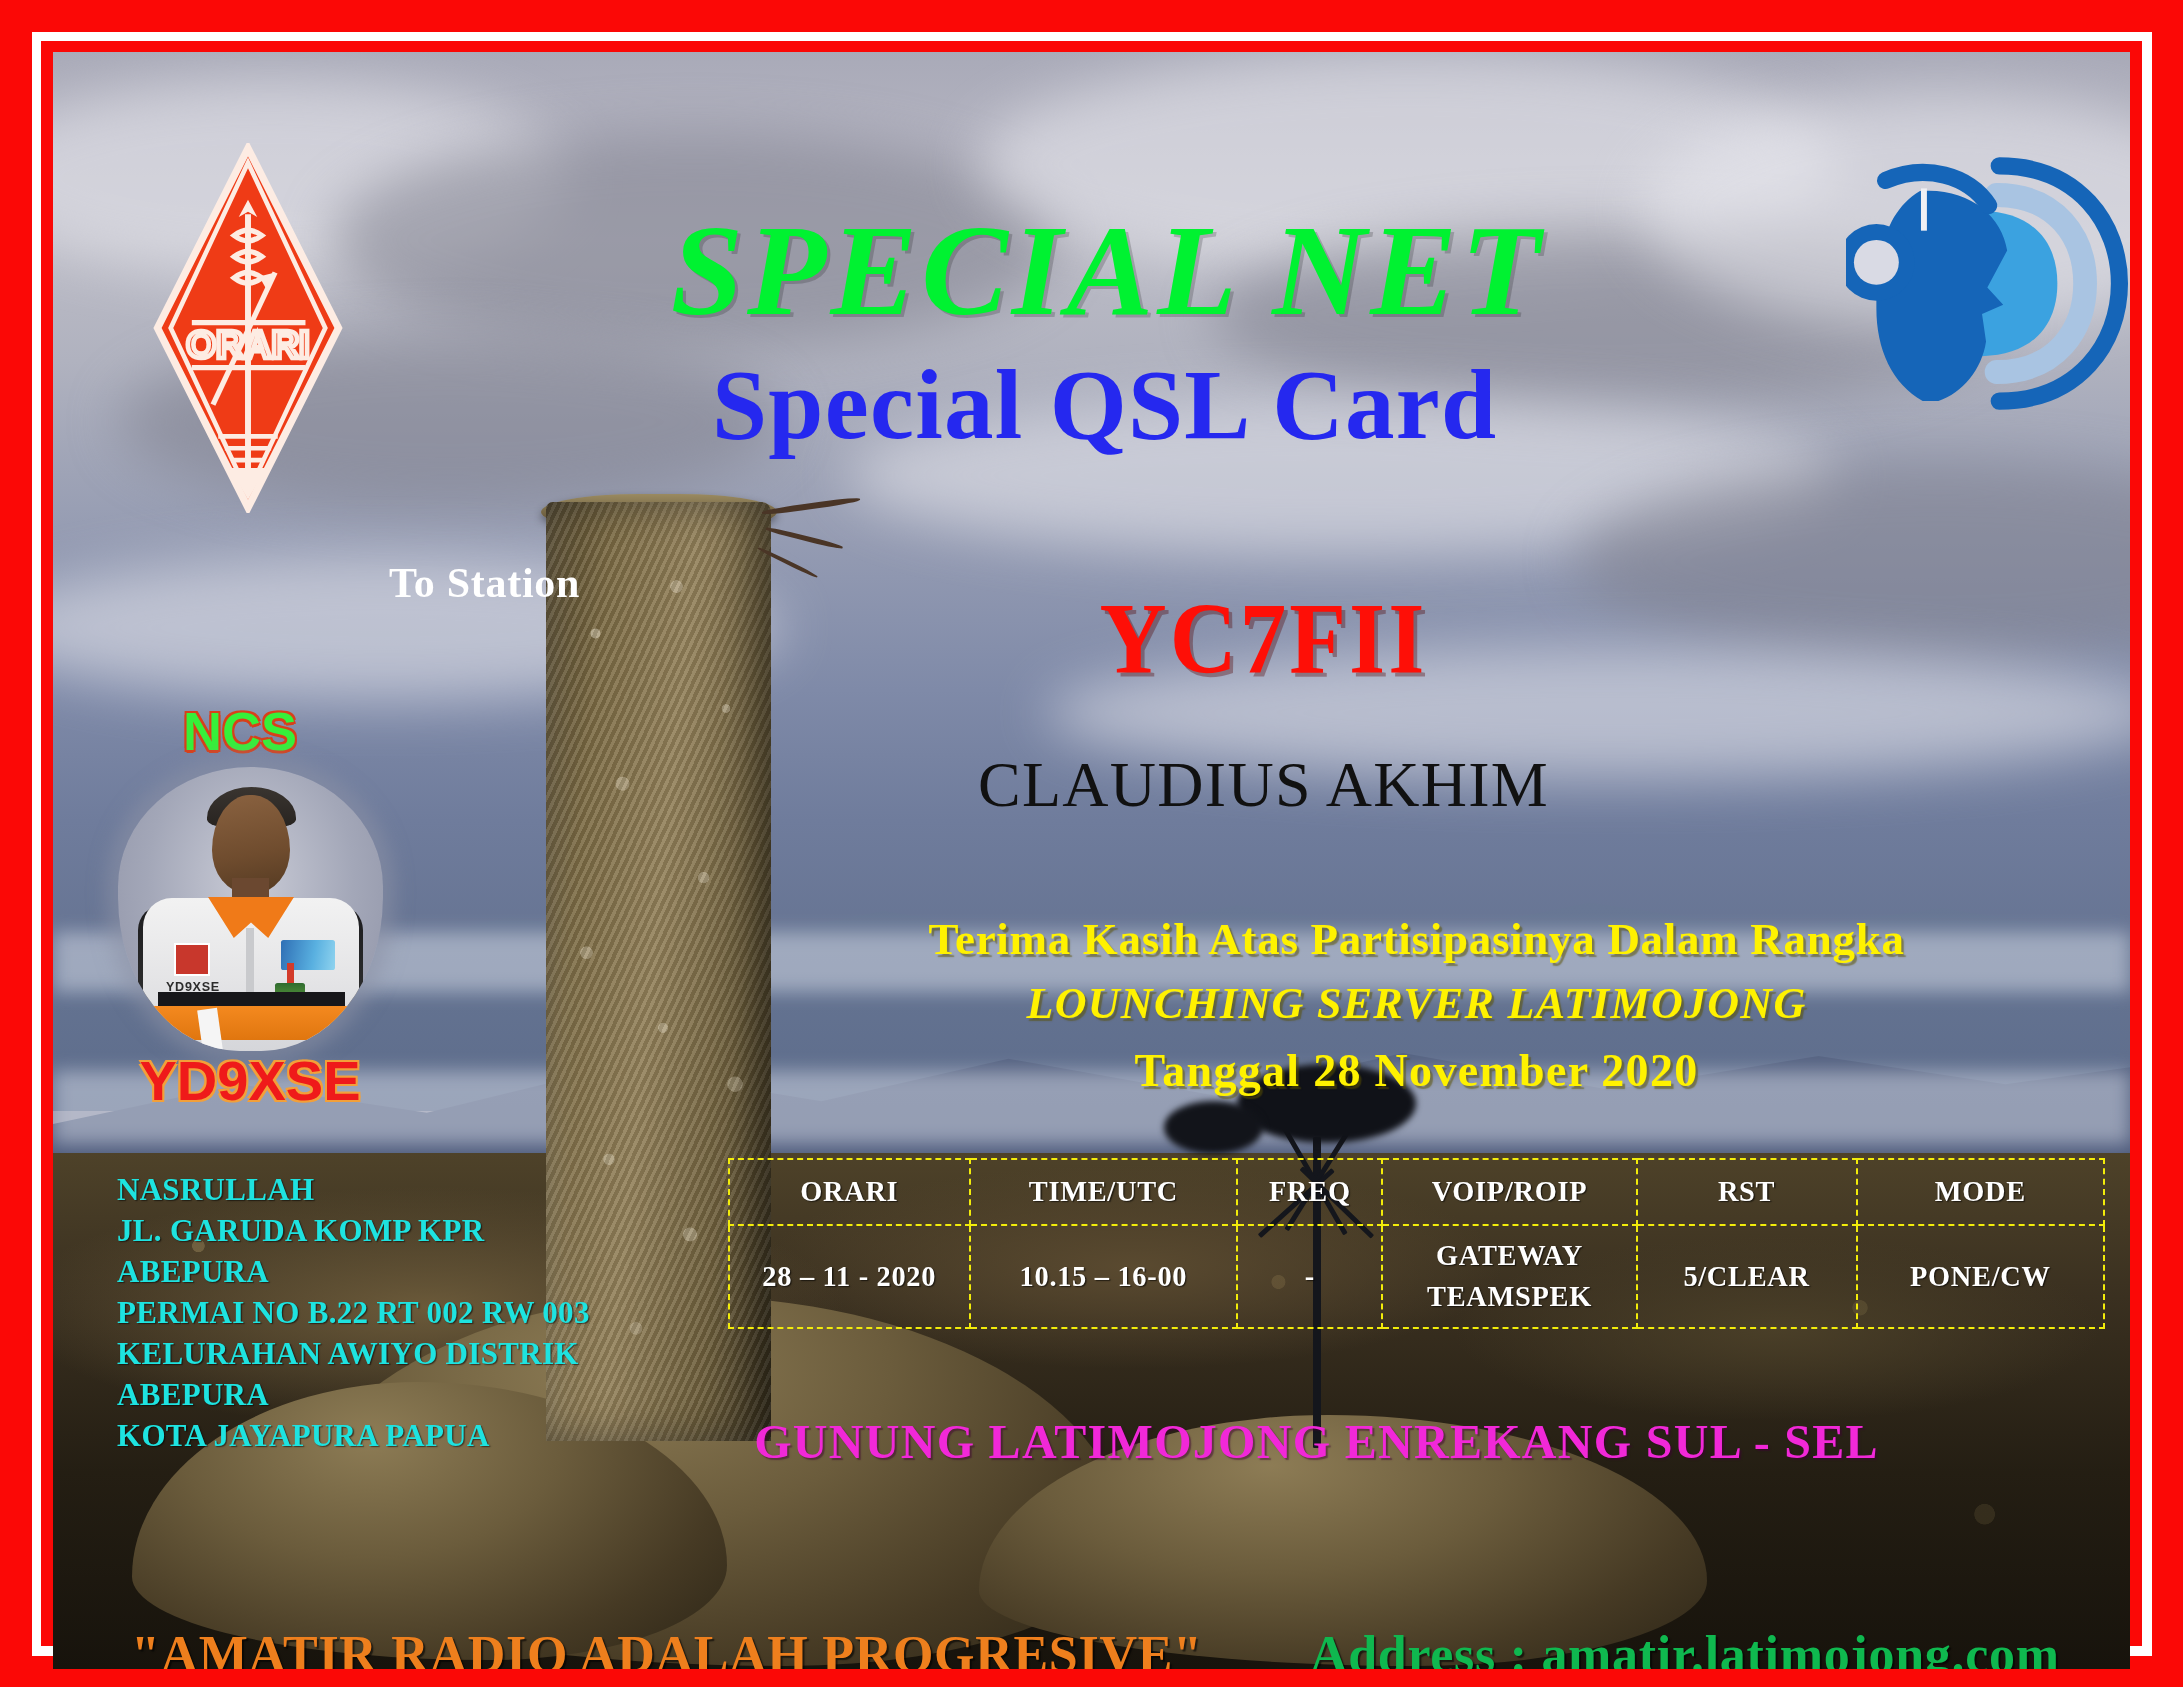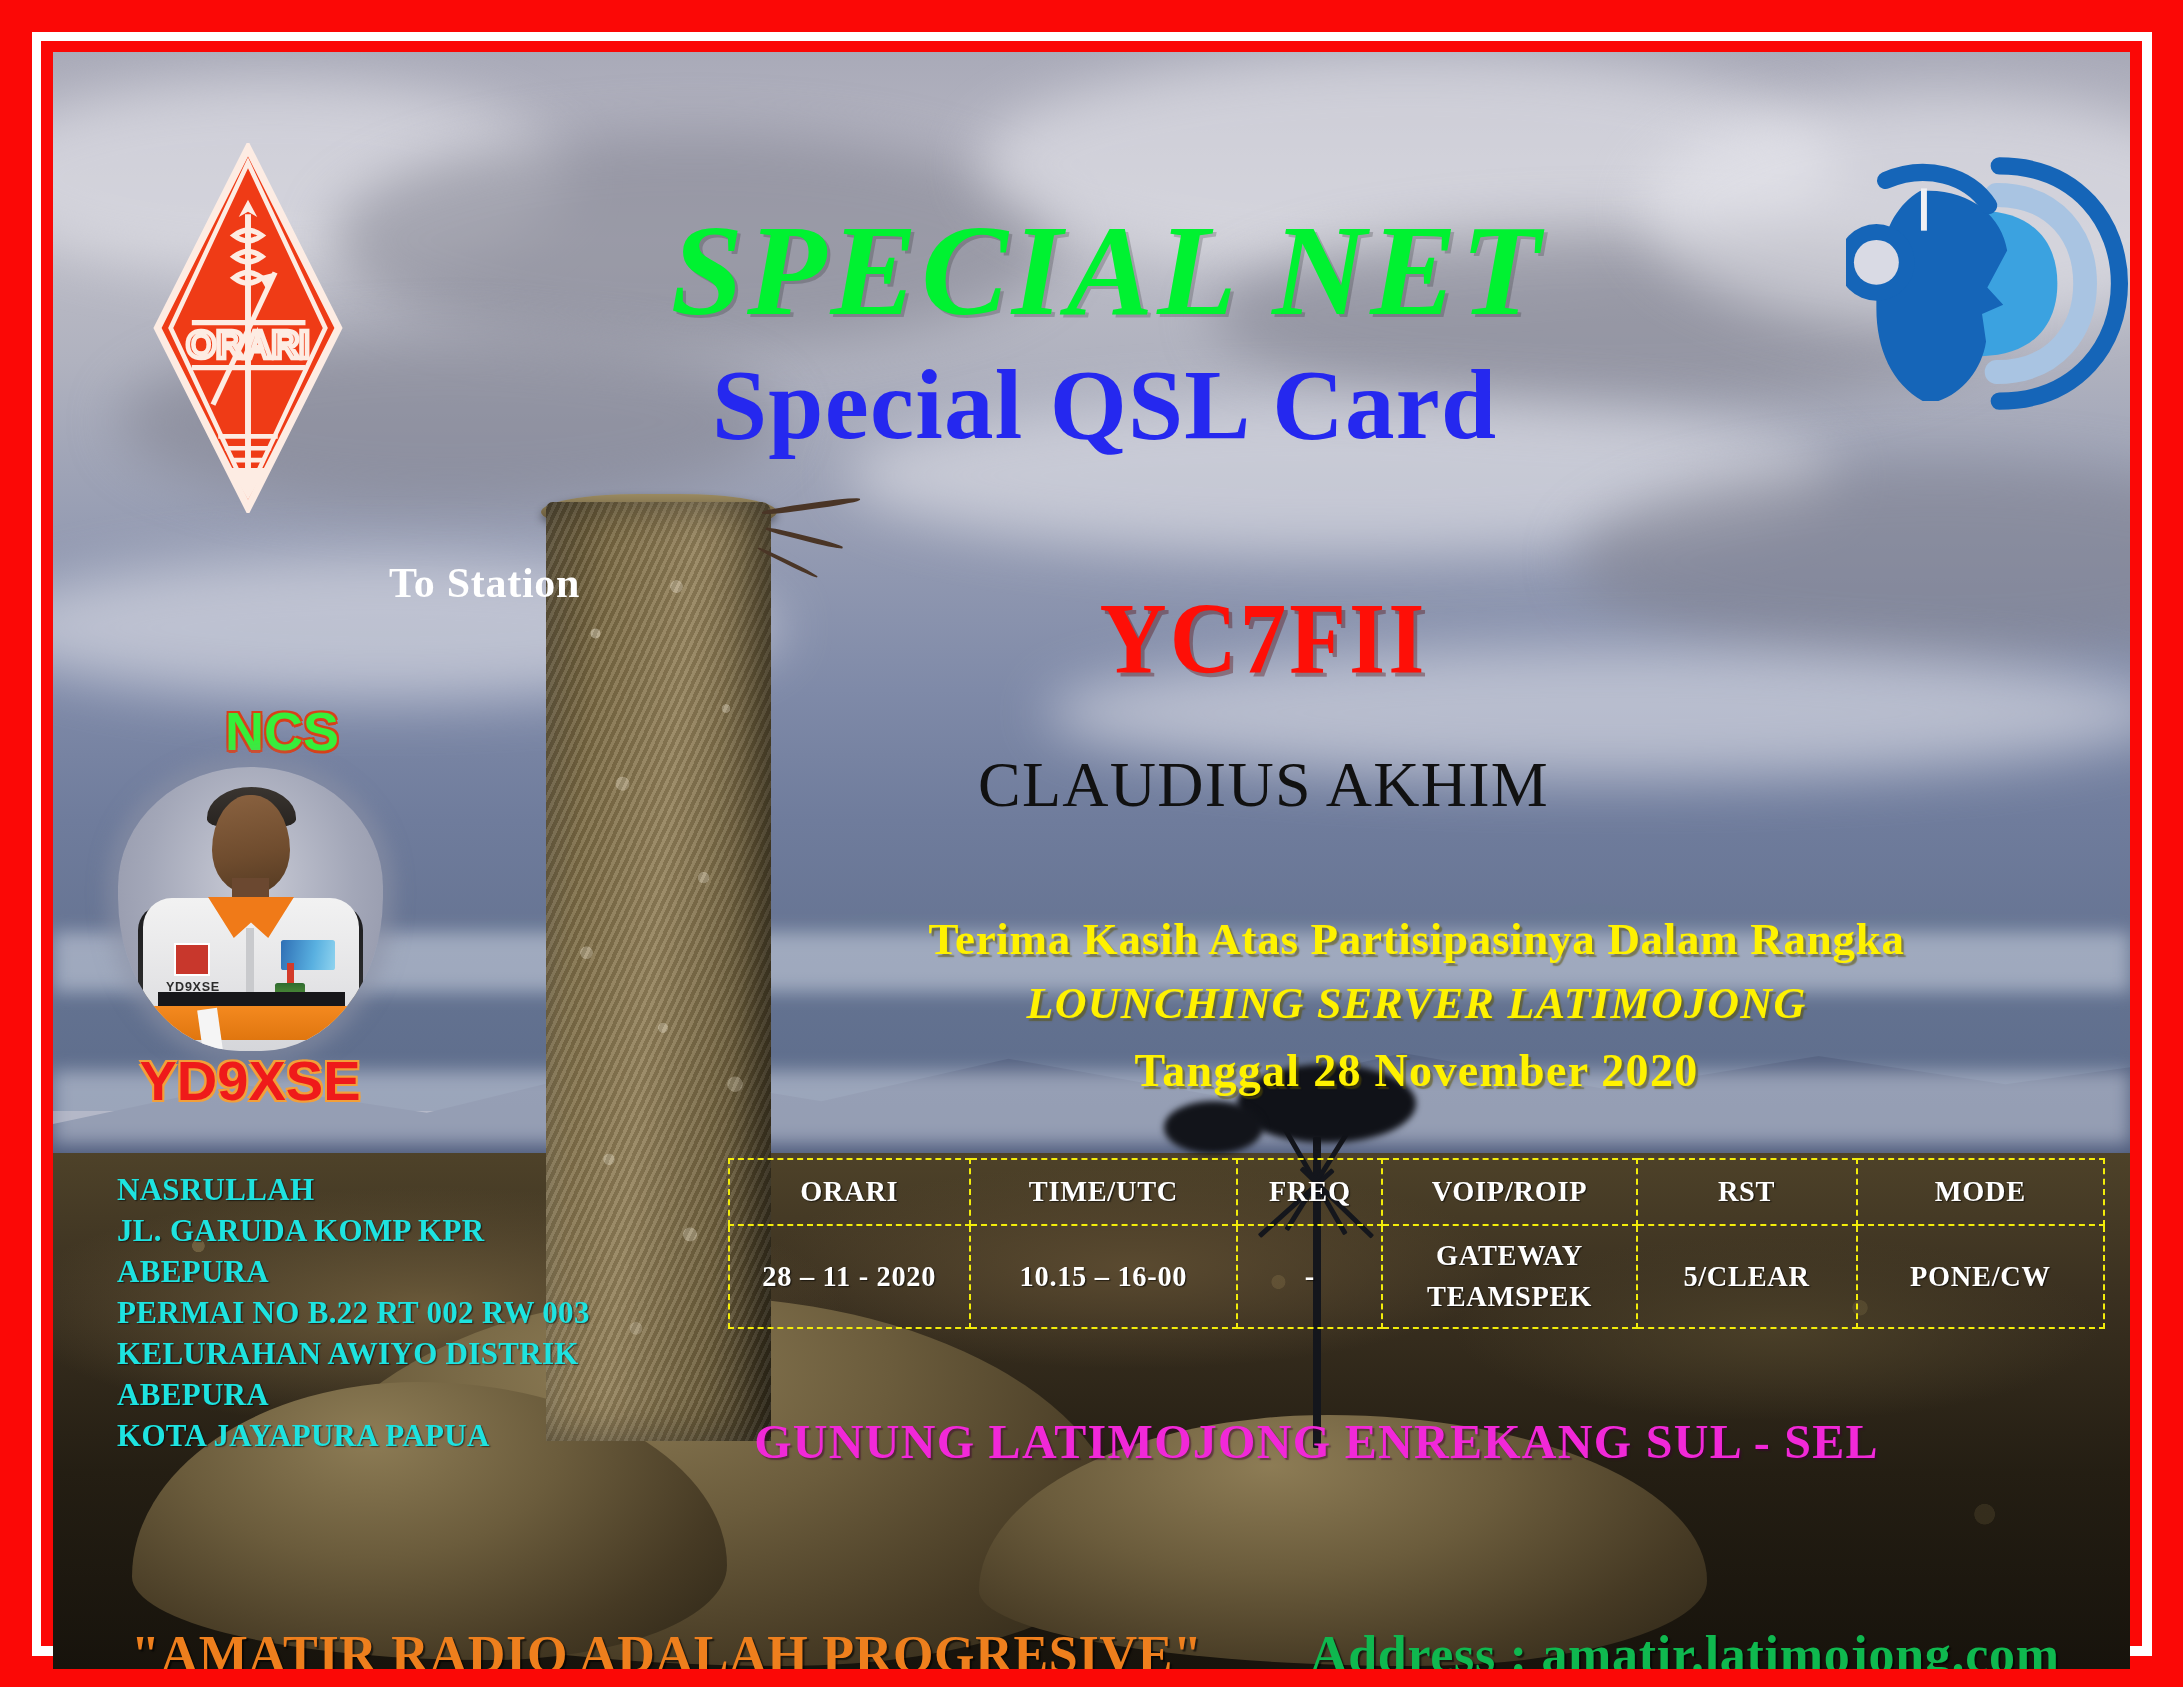--- a/index.html
+++ b/index.html
@@ -240,21 +240,21 @@
   }
   #thanks-line3 {
     left: 715px; top: 992px; width: 1297px;
     font-size: 46px;
     letter-spacing: 1.3px;
   }
 
   
   #label-ncs {
     left: 130px; top: 648px;
-    width: 198px; text-align: center;
+    width: 198px; text-align: left;
     font-family: "Liberation Sans", sans-serif;
     font-weight: 700;
     font-size: 54px;
     color: #36f03a;
     text-shadow:
       -2px -2px 0 #d8401a,  2px -2px 0 #d8401a,
       -2px  2px 0 #d8401a,  2px  2px 0 #d8401a,
        0px  2.6px 0 #d8401a;
   }
   #op-photo {

